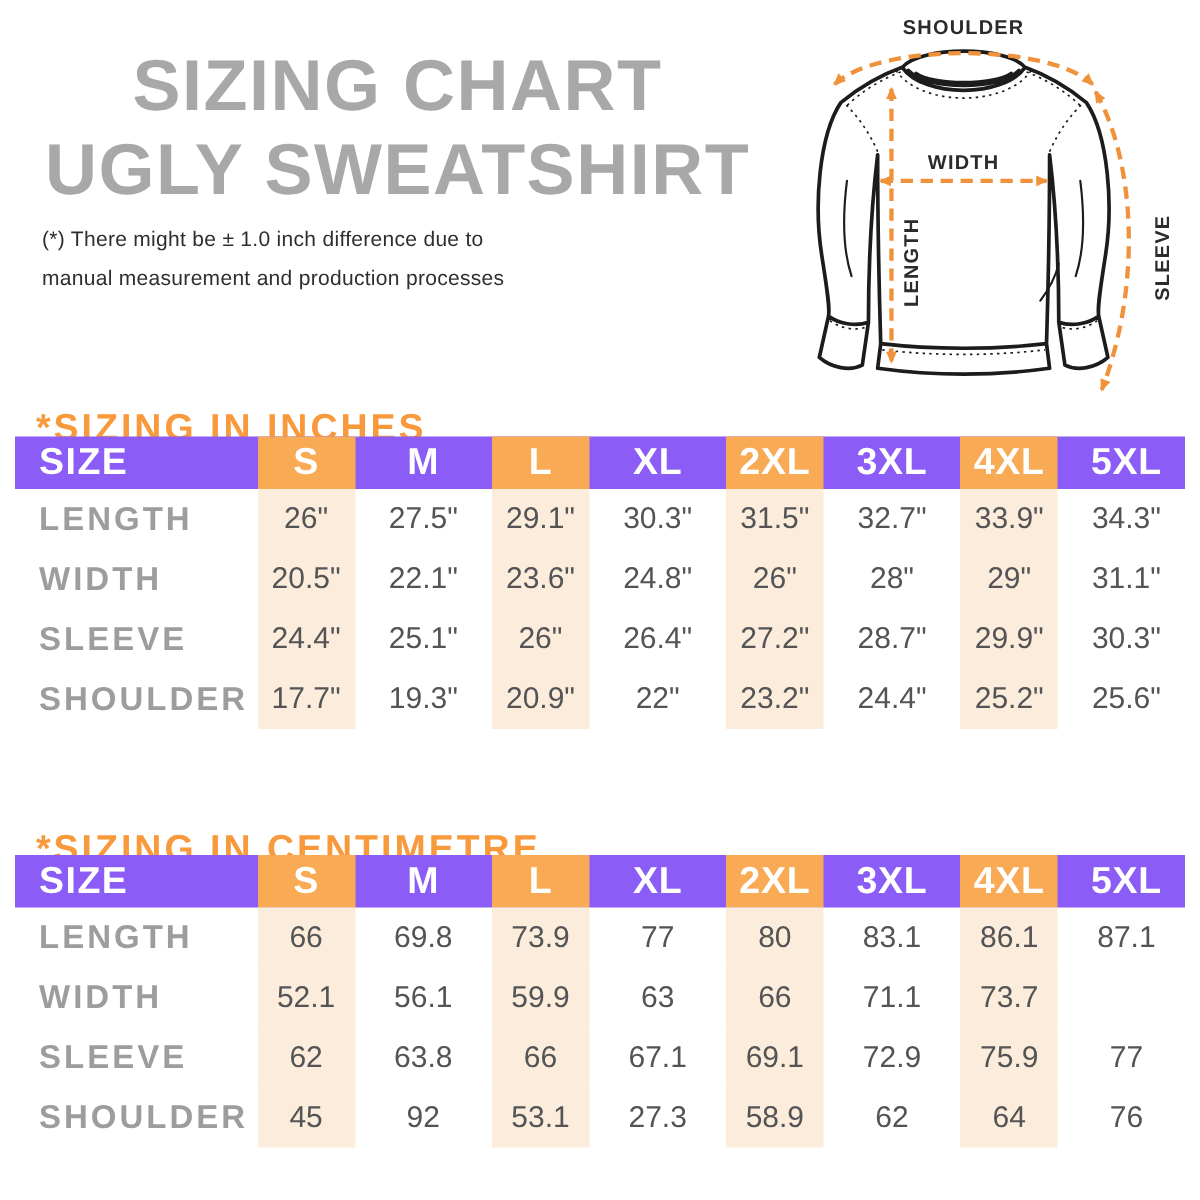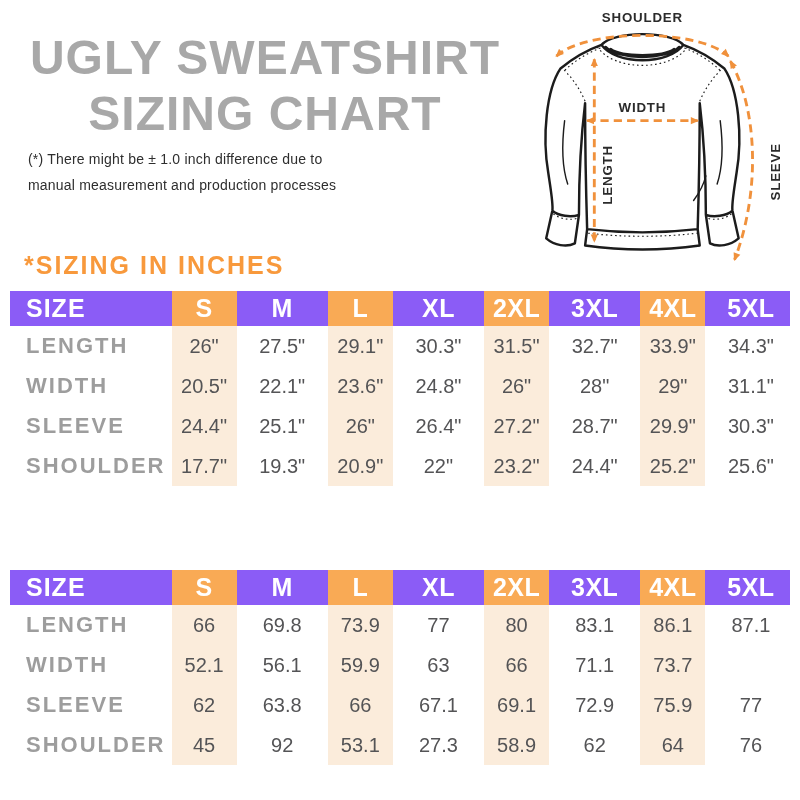--- a/index.html
+++ b/index.html
@@ -12,21 +12,21 @@
     position:absolute; top:30px; left:15px; width:500px; text-align:center;
     font-weight:900; font-size:48px; line-height:56px; color:#A8A8A8; letter-spacing:1px;
   }
   .disclaimer {
     position:absolute; top:146px; left:28px; width:510px;
     font-size:14px; line-height:26px; color:#2E2E2E; letter-spacing:0.2px;
   }
   
   .section-heading {
     position:absolute; left:24px; color:#F8993C; font-weight:800;
-    font-size:25px; letter-spacing:2px; white-space:nowrap;
+    font-size:25px; letter-spacing:2px; white-space:nowrap;margin-top:20px;
   }
   #heading-inches { top:251px; }
   #heading-cm     { top:532px; }
   
   .size-table { position:absolute; left:10px; width:780px; }
   #table-inches { top:291px; }
   #table-cm     { top:570px; }
   .trow { display:grid; grid-template-columns:155px repeat(8, 1fr); align-items:center; }
   .thead { background:#8b5cf6; }
   .thead .c {
@@ -55,22 +55,22 @@
     font-family:"Liberation Sans", sans-serif; font-weight:bold;
     font-size:13px; fill:#2B2B2B; letter-spacing:0.8px;
   }
 </style>
 </head>
 <body>
 
 <div class="page">
 
   <div class="title">
+    <div>SIZING CHART</div>
     <div>UGLY SWEATSHIRT</div>
-    <div>SIZING CHART</div>
   </div>
 
   <div class="disclaimer">
     <div>(*) There might be ± 1.0 inch difference due to</div>
     <div>manual measurement and production processes</div>
   </div>
 
   <svg class="diagram" viewBox="0 0 250 256">
     <defs>
       <marker id="ah" markerWidth="9" markerHeight="8" refX="7.2" refY="4" orient="auto-start-reverse" markerUnits="userSpaceOnUse">
@@ -180,20 +180,21 @@
         <div class="c hl">20.9"</div>
         <div class="c">22"</div>
         <div class="c hl">23.2"</div>
         <div class="c">24.4"</div>
         <div class="c hl">25.2"</div>
         <div class="c">25.6"</div>
       </div>
     </div>
   </div>
 
+  <div class="section-heading" id="heading-cm">*SIZING IN CENTIMETRE</div>
 
   <div class="size-table" id="table-cm">
     <div class="trow thead">
       <div class="c size-c">SIZE</div>
       <div class="c hl">S</div>
       <div class="c">M</div>
       <div class="c hl">L</div>
       <div class="c">XL</div>
       <div class="c hl">2XL</div>
       <div class="c">3XL</div>

